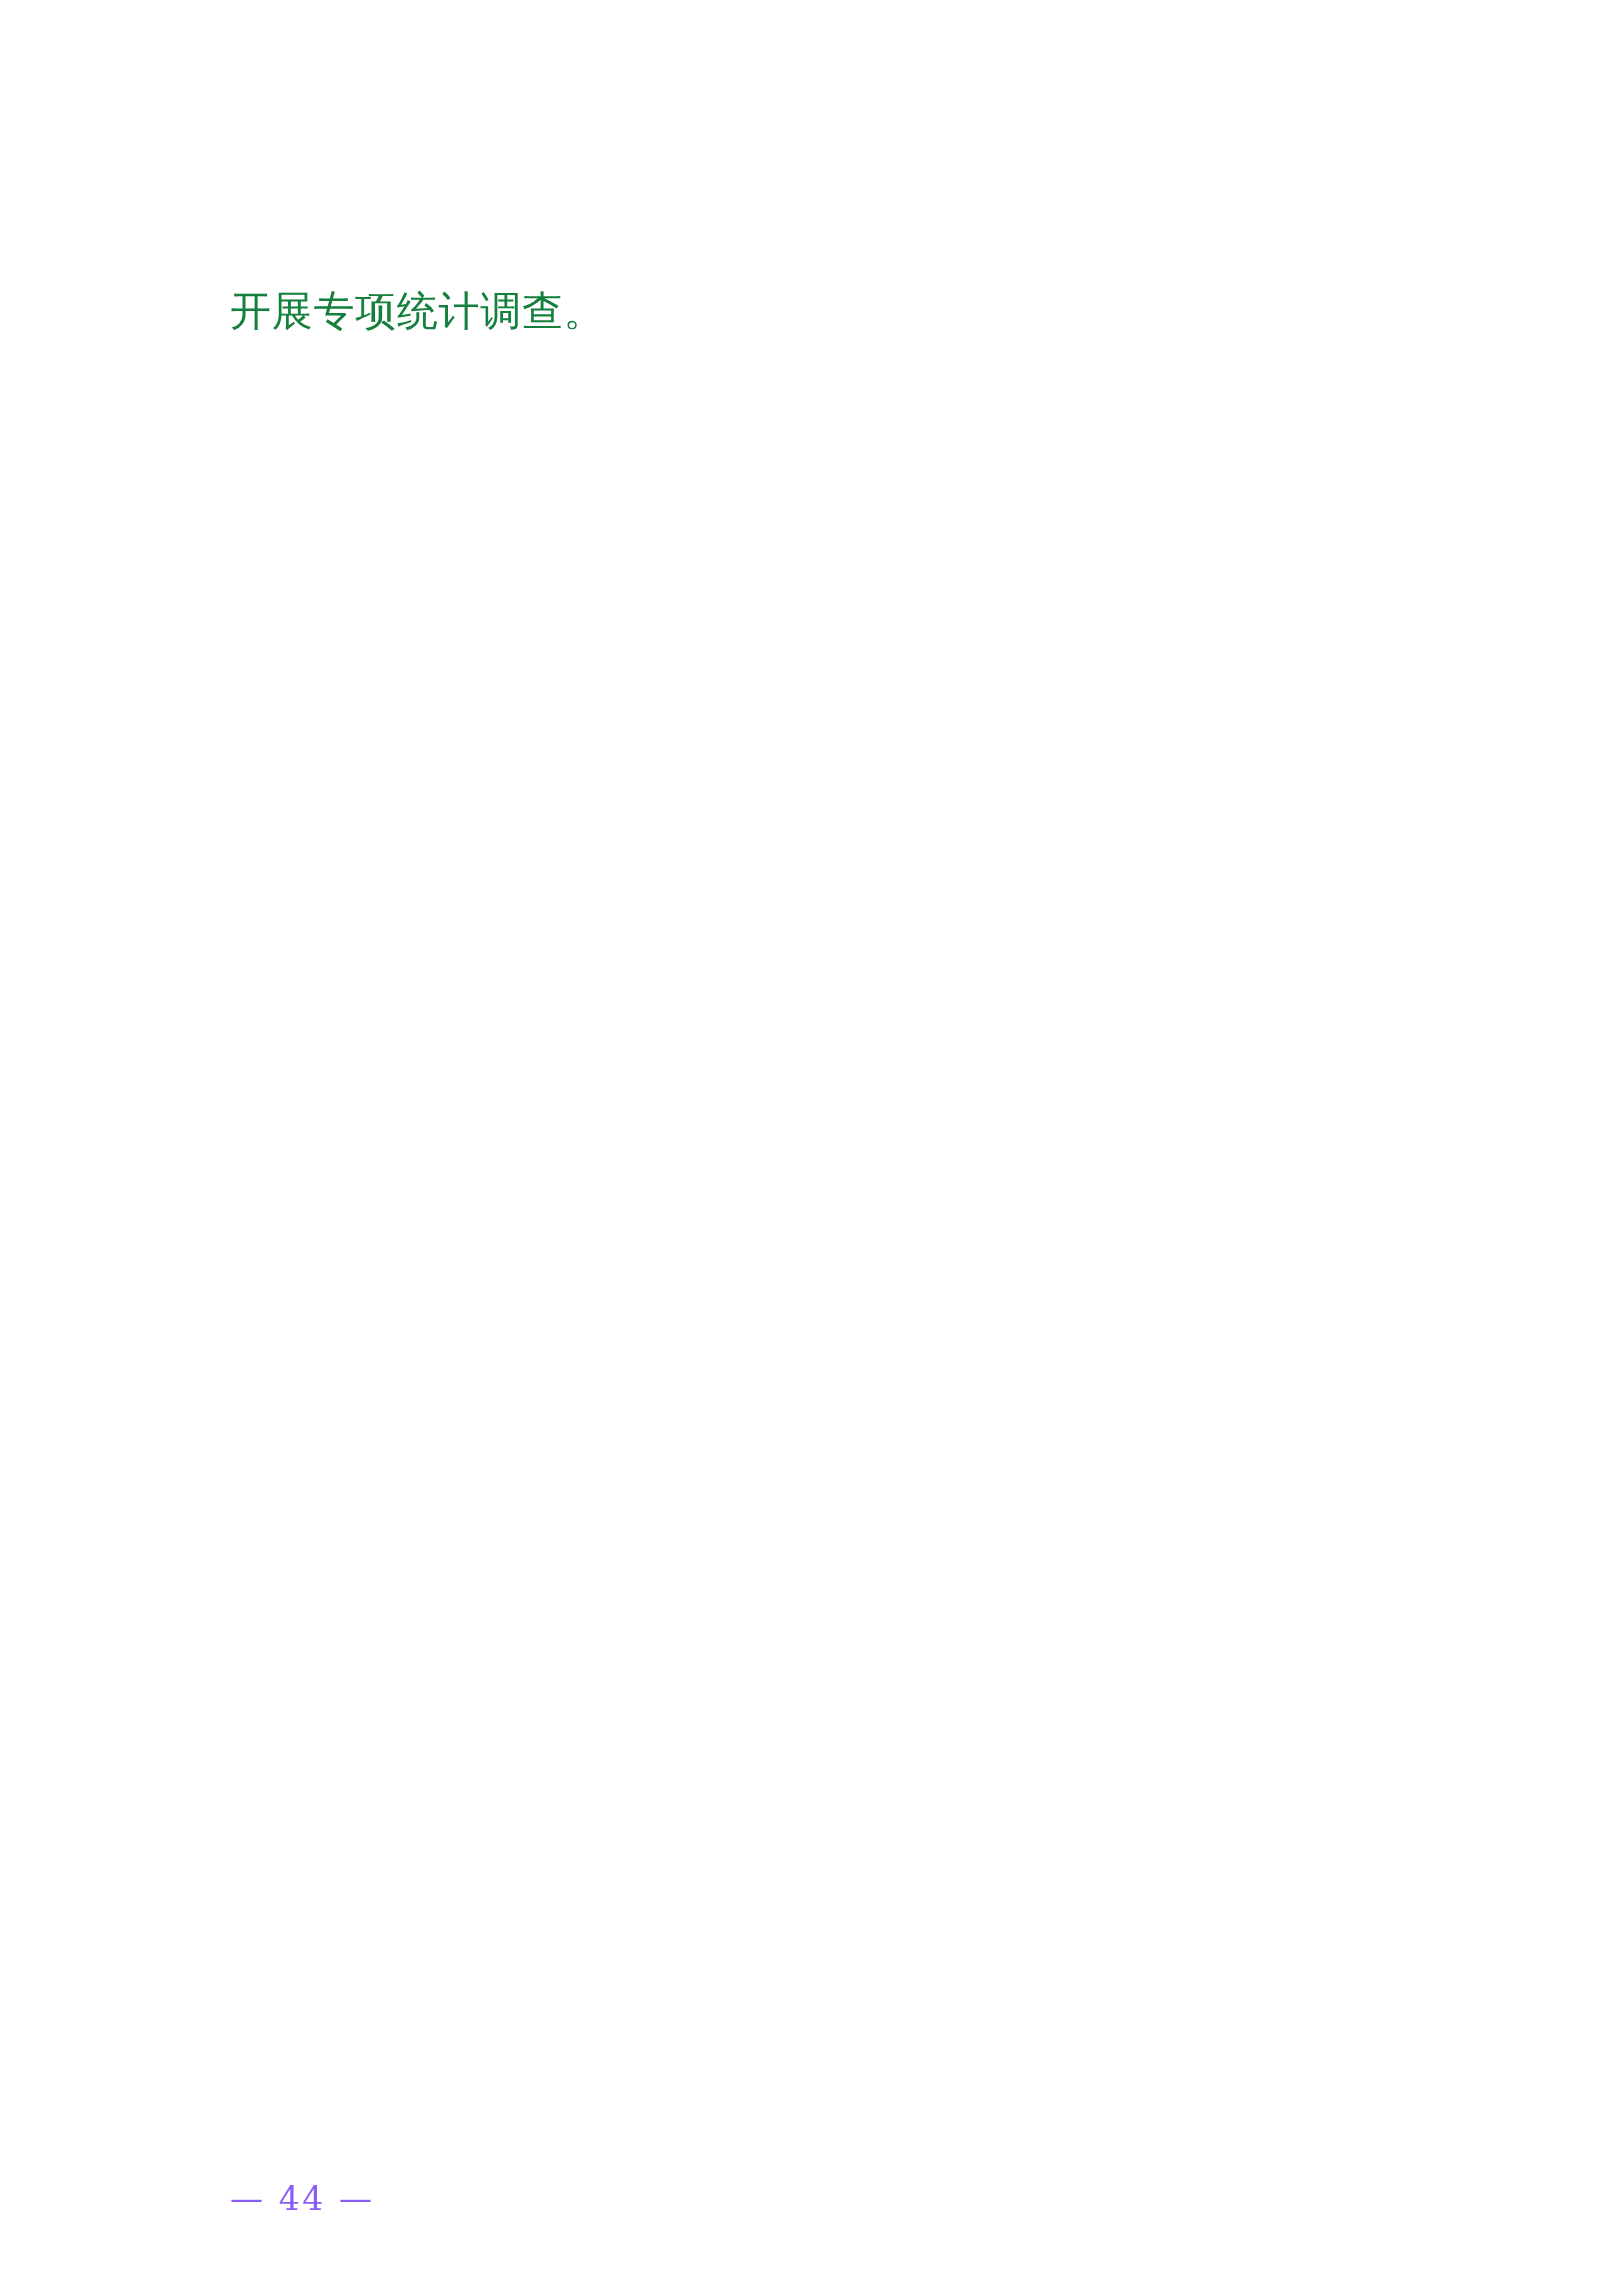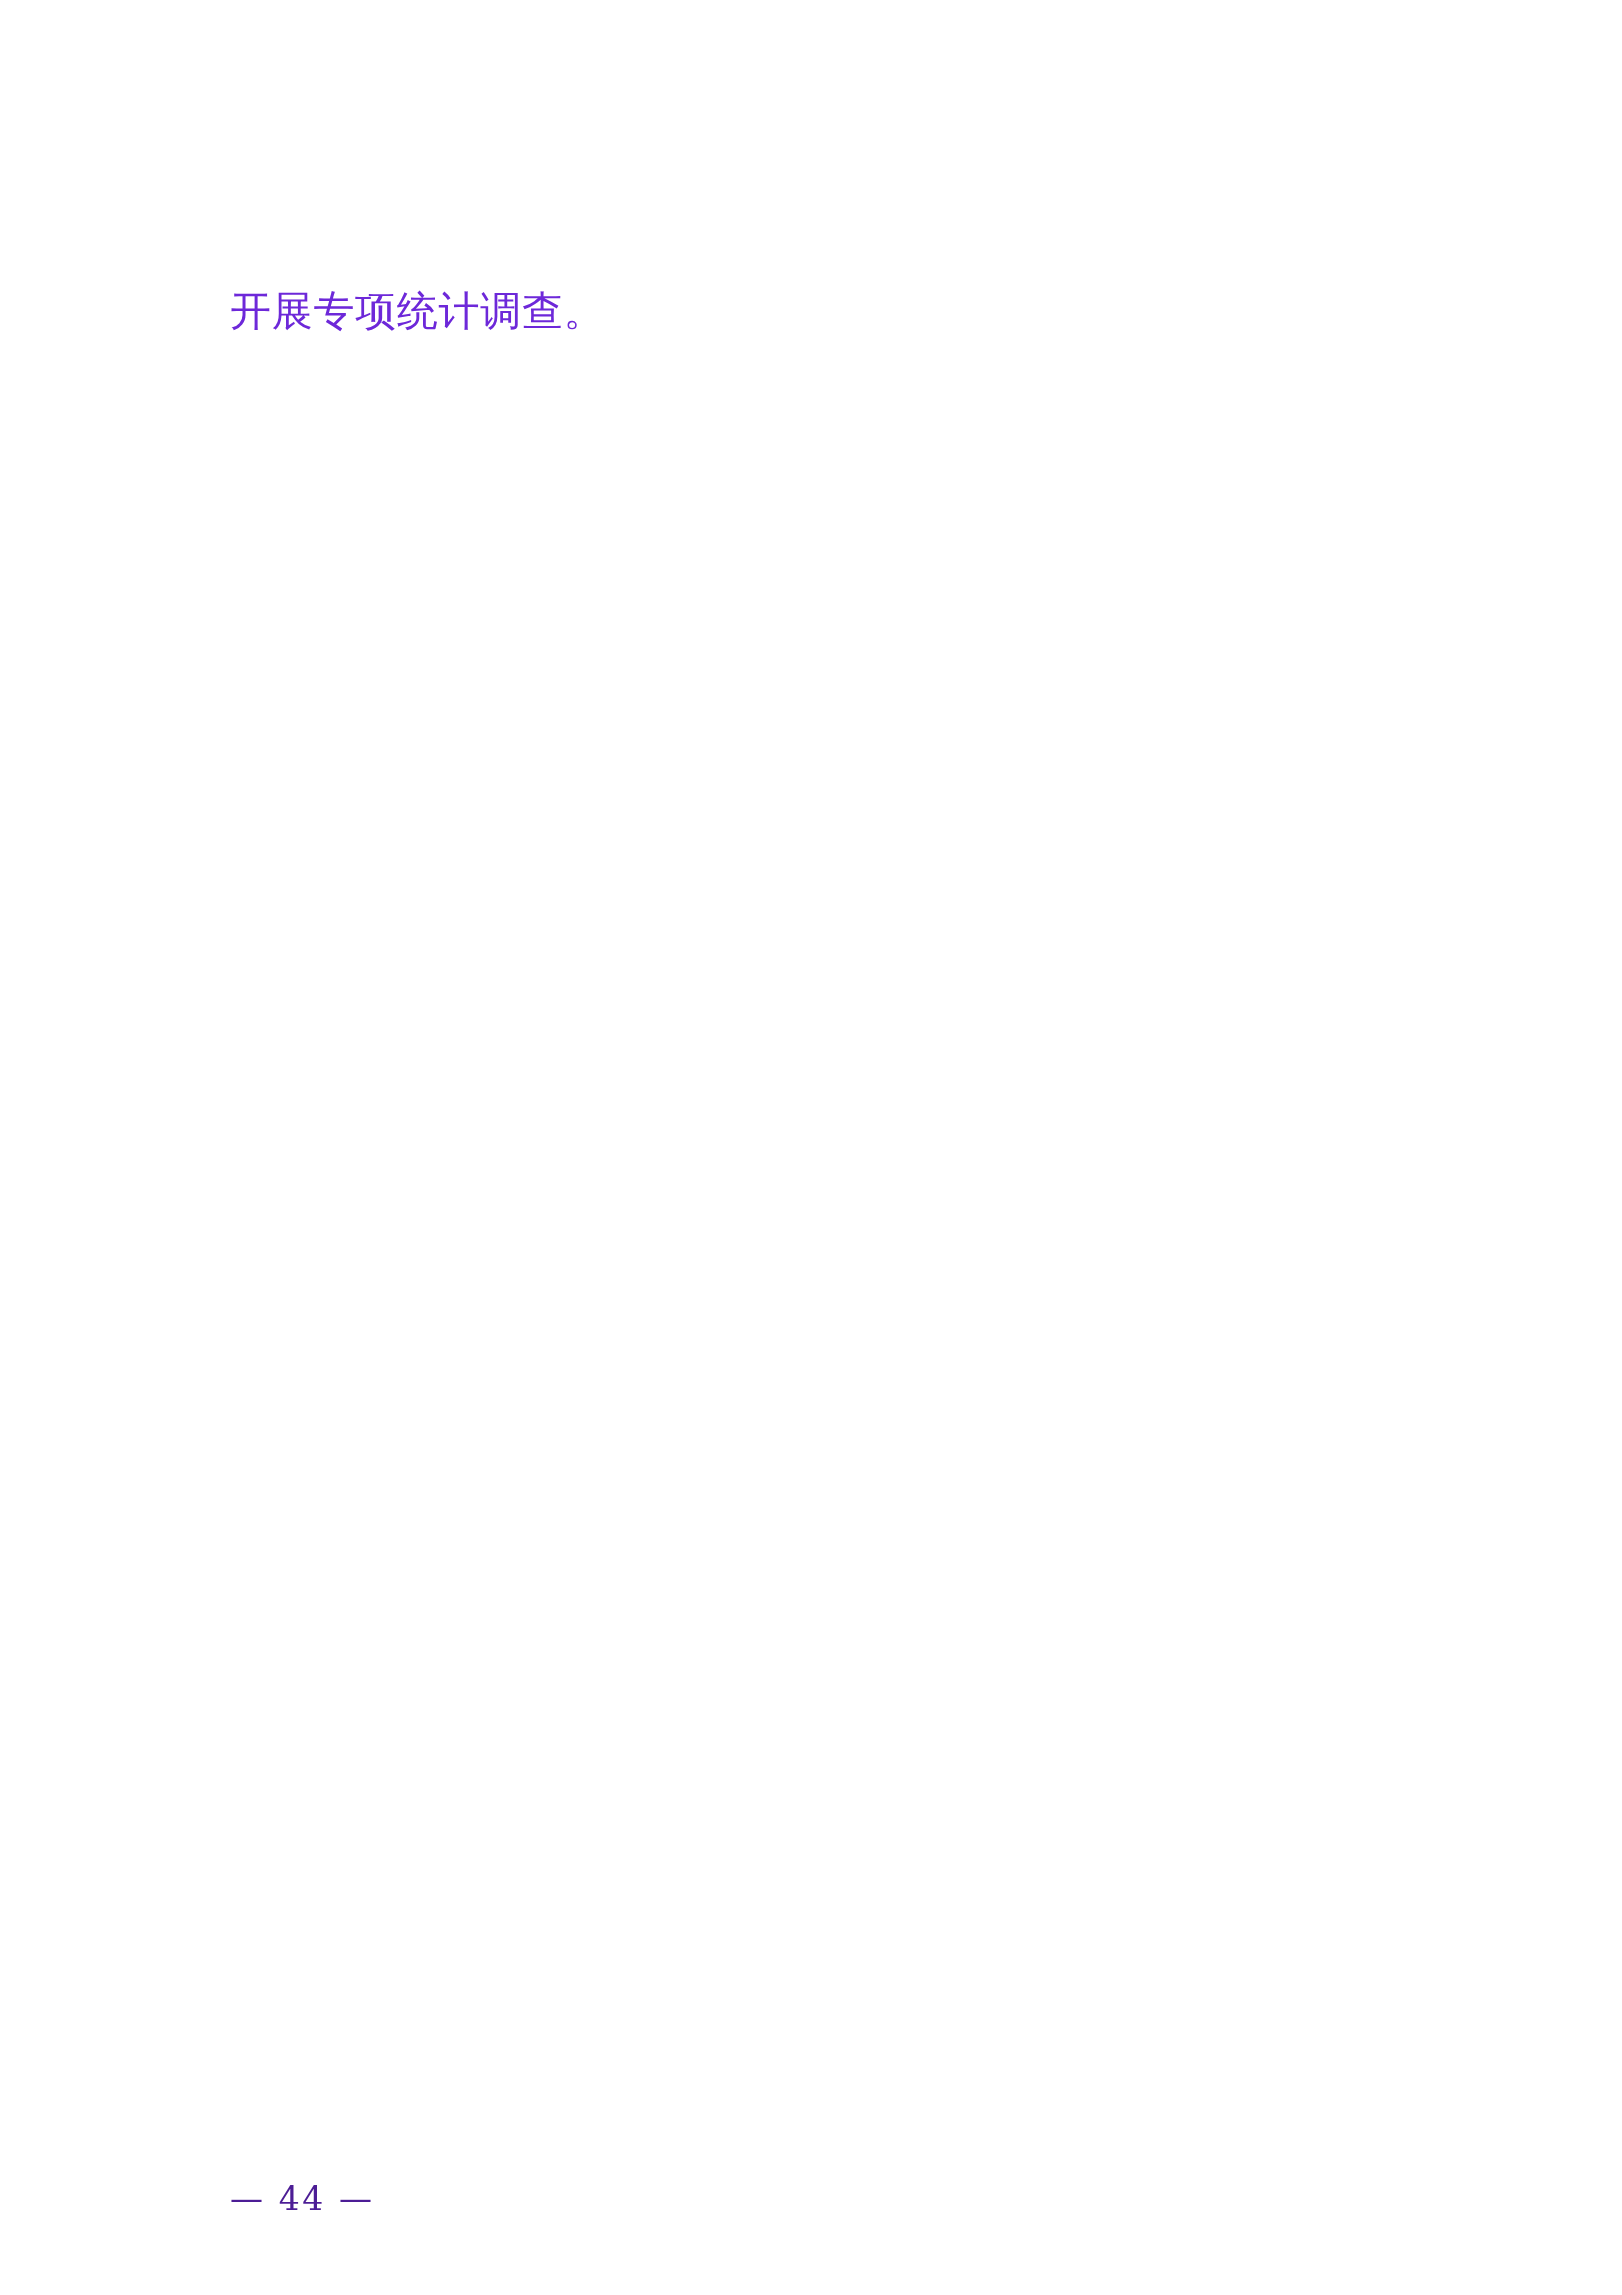--- a/index.html
+++ b/index.html
@@ -25,37 +25,37 @@
     top: 275px;
     width: 1203px;
   }
   .para {
     font-size: 41px;
     line-height: 73px;
     letter-spacing: 0.7px;
     text-align: justify;
     text-justify: inter-ideograph;
     margin: 0 0 3.9px 0;
-    color: #6d28d9;
+    color: #15803d;
     font-family: "DejaVu Serif", "Liberation Serif", serif;
   }
   .para.indent {
     text-indent: 84px;
   }
   .para.spaced {
     margin-top: 14.4px;
   }
   .footer {
     position: absolute;
     left: 230px;
     bottom: 77px;
     width: 1203px;
     font-size: 33px;
     line-height: 39px;
-    color: #4c1d95;
+    color: #8b5cf6;
     font-family: "DejaVu Serif", "Liberation Serif", serif;
     letter-spacing: 2.6px;
   }
   .footer .page-number {
     display: inline-block;
   }
 </style>
 </head>
 <body>
 

